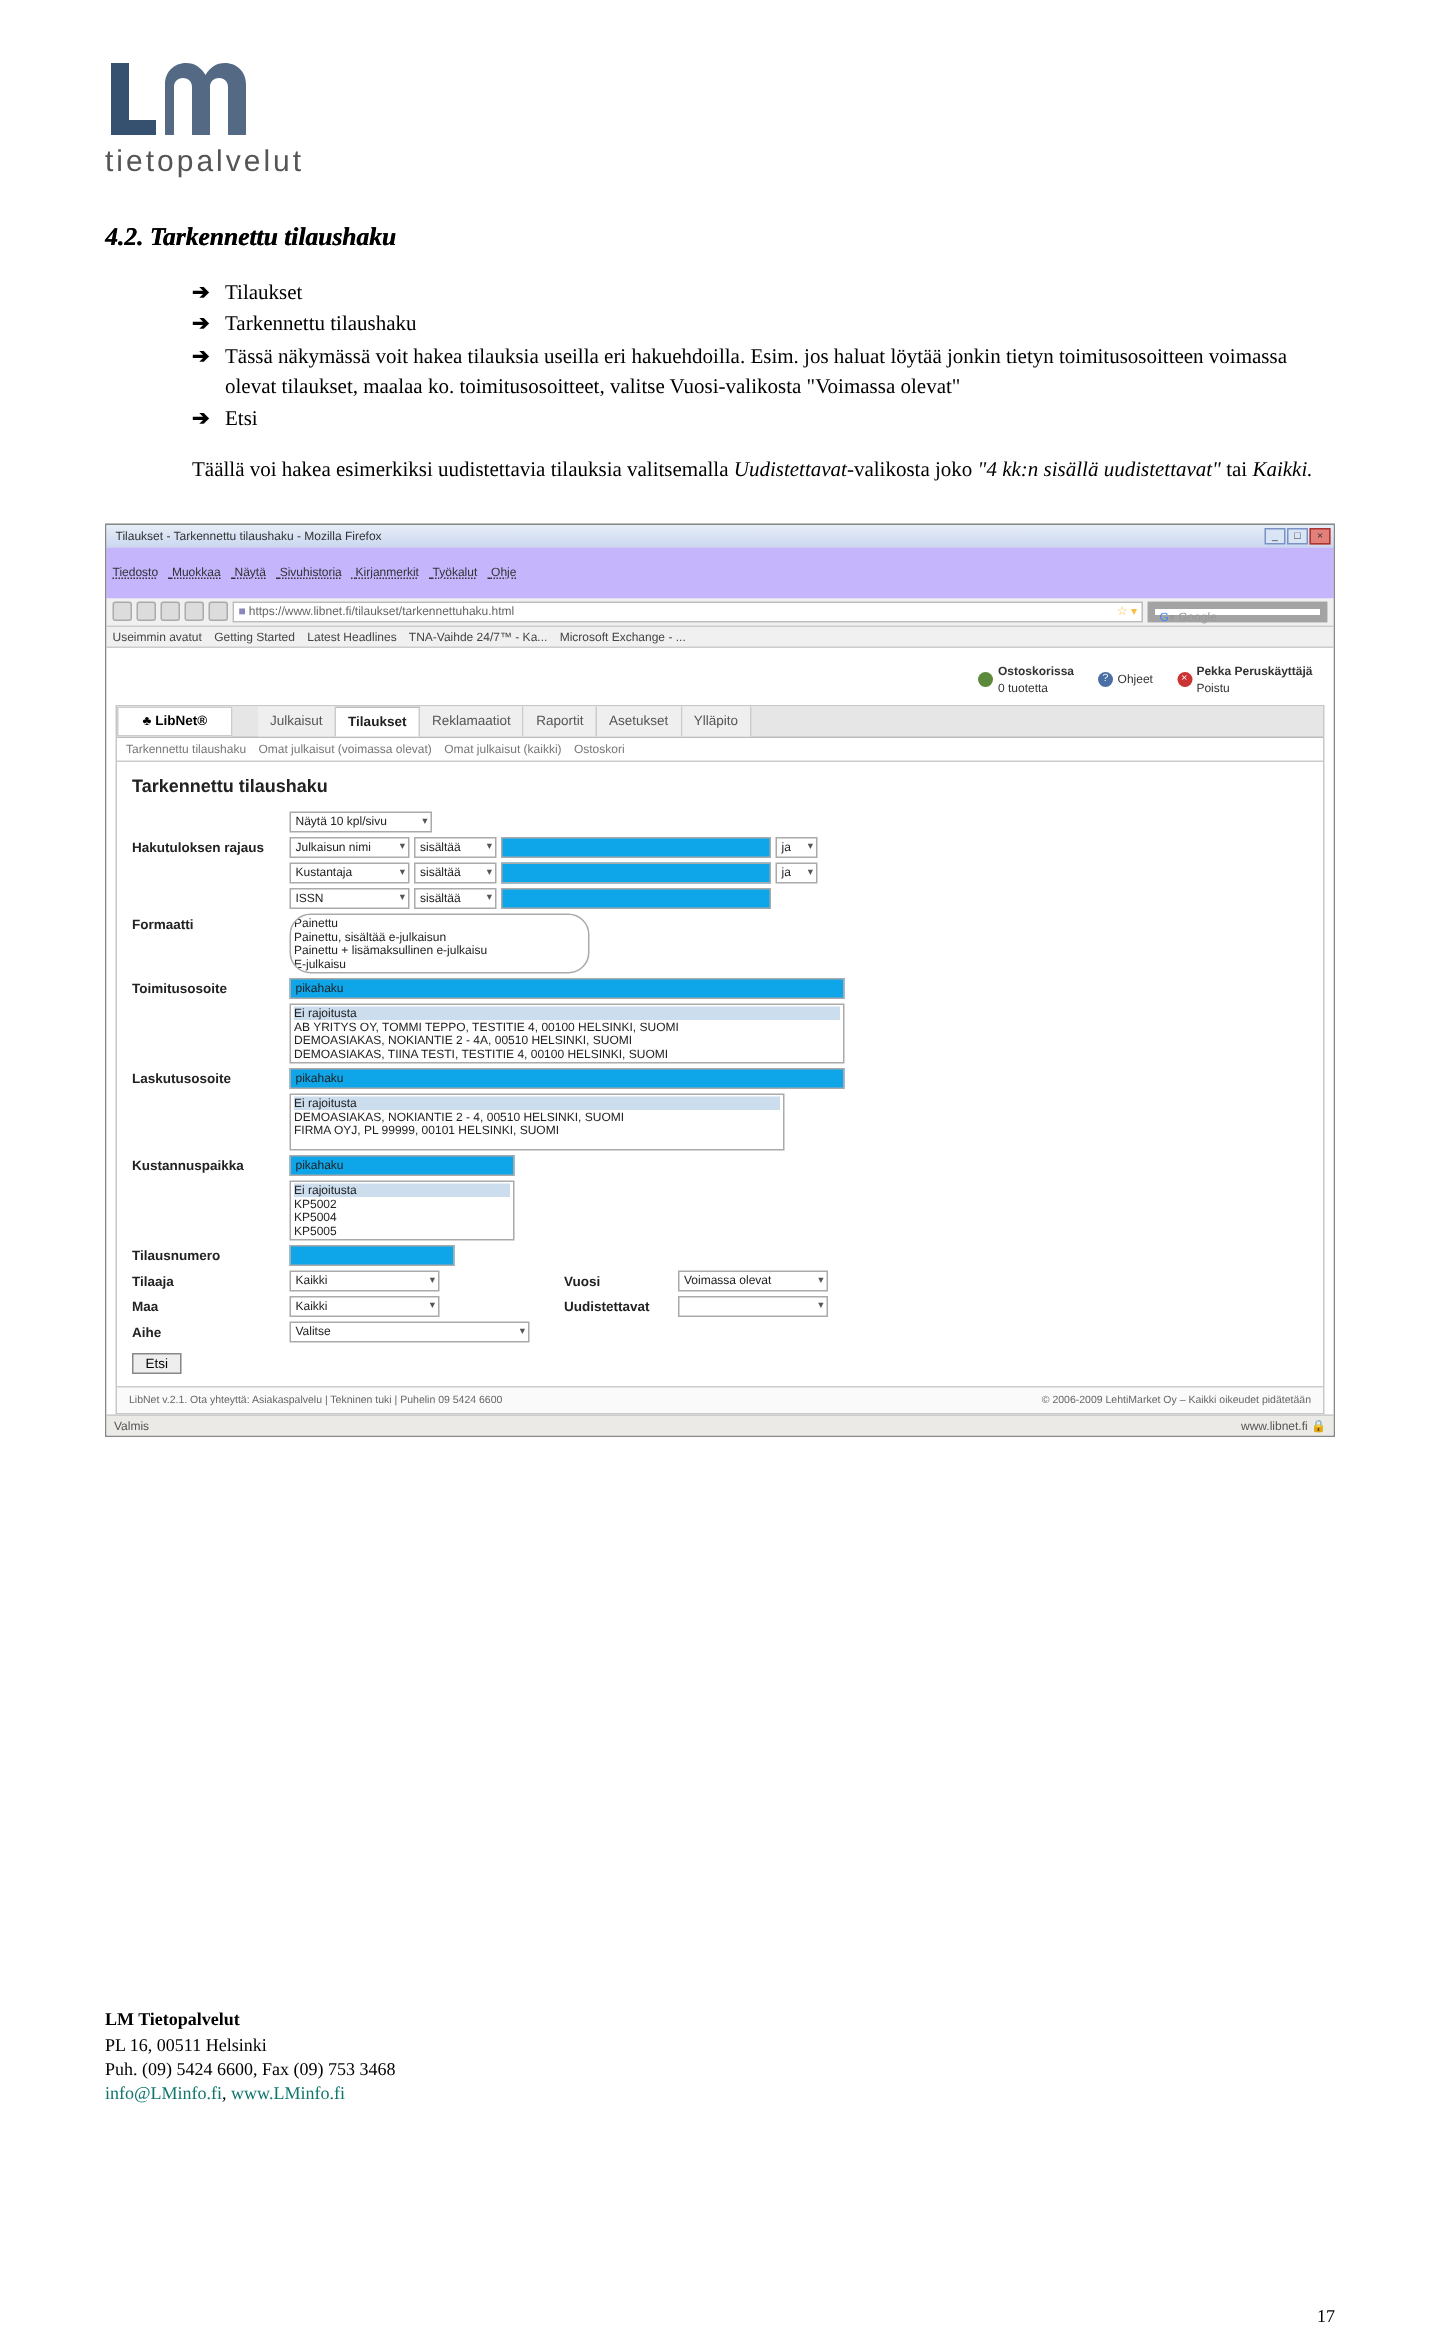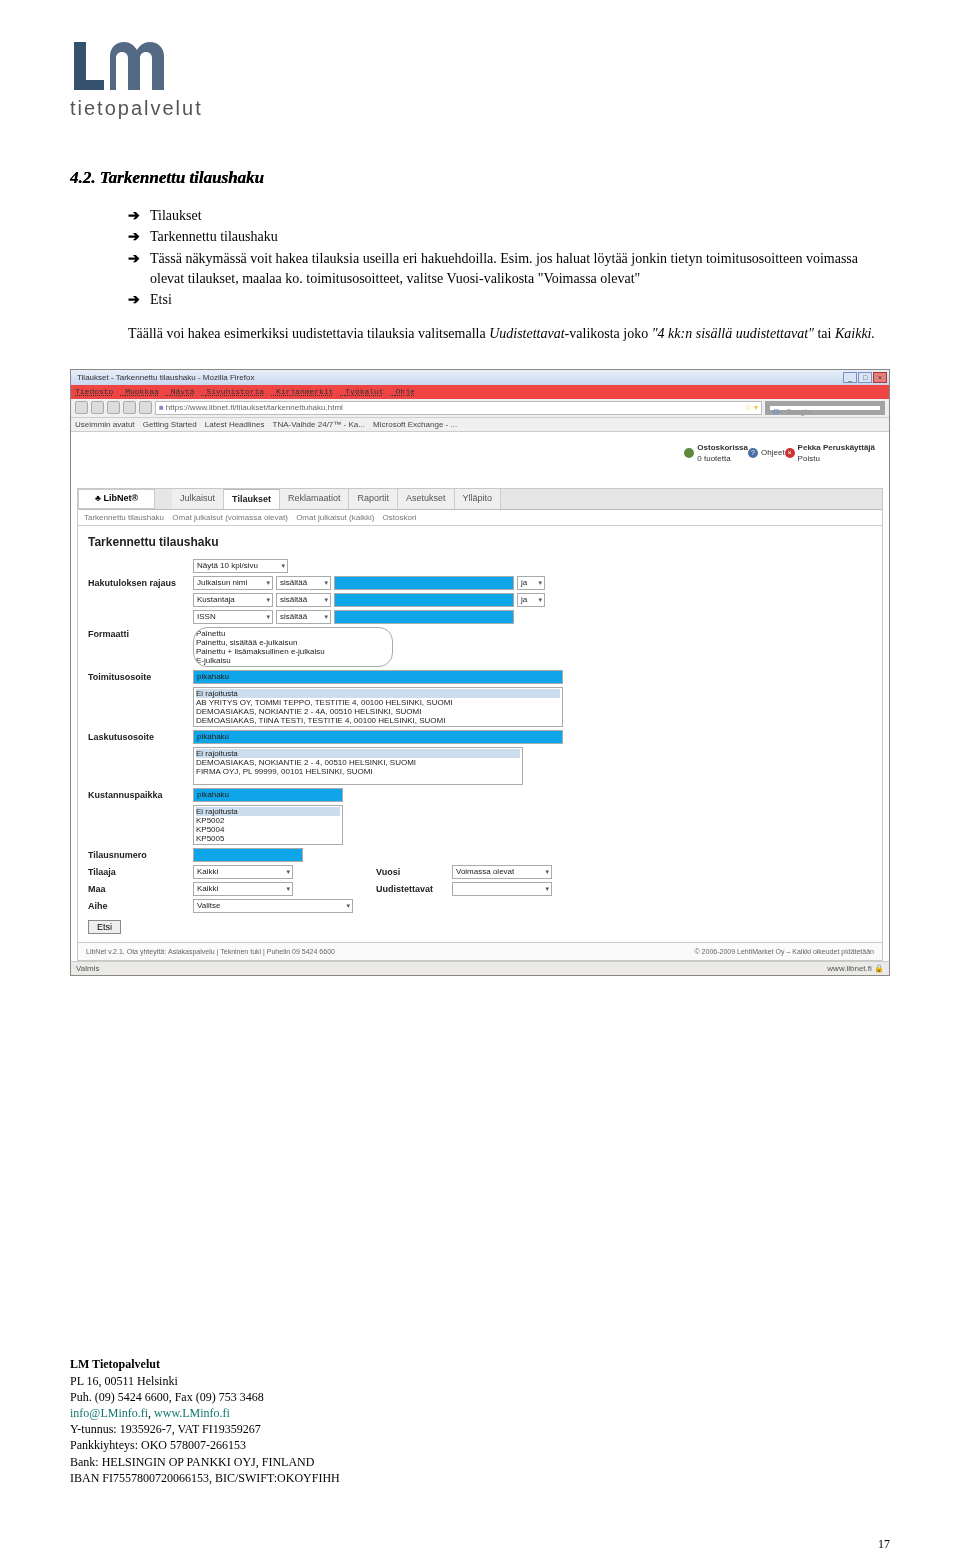--- a/index.html
+++ b/index.html
@@ -6,21 +6,21 @@
   body {
     font-family: Arial, Helvetica, sans-serif;
     background: #fff;
     color: #000;
     width: 960px;
     margin: 0 auto;
     padding: 40px 70px 30px 70px;
     font-size: 14px;
     line-height: 1.4;
   }
-  .logo-wrap { margin-bottom: 44px; }
+  .logo-wrap { margin-bottom: 24px; }
   .logo-svg { display: block; }
   .logo-text {
     font-family: "Segoe UI Light", "Helvetica Neue", Arial, sans-serif;
     font-size: 20px;
     letter-spacing: 2px;
     color: #555;
     font-weight: 300;
     margin-top: 2px;
   }
   h2.section-title {
@@ -71,26 +71,25 @@
     display: flex;
     align-items: center;
     justify-content: space-between;
     padding: 0 2px;
   }
   .titlebar .tt { color: #333; padding-left: 4px; font-size: 8px; }
   .win-btns { display: flex; gap: 1px; }
   .win-btn { width: 14px; height: 11px; background: #d9e4f5; border: 1px solid #7a93c4; font-size: 7px; line-height: 9px; text-align: center; color: #333; }
   .win-btn.close { background: #e38079; border-color: #a33; }
   .menubar {
-    background: #ef4444;
-    padding: 1px 4px;
+    background: #c4b5fd;
+    padding: 11px 4px;
     font-size: 8px;
     color: #333;
     text-decoration: underline dotted;
-    font-family: Liberation Mono, monospace;
   }
   .menubar span { margin-right: 7px; text-decoration: none; }
   .toolbar {
     background: #f0f0f0;
     padding: 2px 4px;
     display: flex;
     align-items: center;
     gap: 3px;
     border-bottom: 1px solid #ccc;
   }
@@ -127,23 +126,24 @@
   }
   .bookmarkbar span { margin-right: 6px; }
   .page-area {
     background: #fff;
     padding: 8px 4px 0 4px;
     min-height: 420px;
   }
   .top-status {
     display: flex;
     justify-content: flex-end;
+    gap: 16px;
     font-size: 8px;
     color: #333;
-    padding: 2px 10px 24px 0;
+    padding: 2px 10px 6px 0;
     align-items: center;
   }
   .top-status .grp { display: flex; align-items: center; gap: 3px; }
   .icon-circle { width: 10px; height: 10px; border-radius: 50%; display: inline-block; }
   .ic-green { background: #5b8a3a; }
   .ic-blue { background: #4a6fa5; color: #fff; font-size: 7px; line-height: 10px; text-align: center; }
   .ic-red { background: #c33; color:#fff; font-size:7px; line-height:10px; text-align:center;}
   .app-chrome {
     border: 1px solid #c8c8c8;
     margin: 0 2px;
@@ -524,20 +524,14 @@
 <div class="page-footer">
   <div class="col">
     <div><b>LM Tietopalvelut</b></div>
     <div>PL 16, 00511 Helsinki</div>
     <div>Puh. (09) 5424 6600, Fax (09) 753 3468</div>
     <div>
       <a class="link-blue">info@LMinfo.fi</a>, 
       <a class="link-blue">www.LMinfo.fi</a>
     </div>
   </div>
-  <div class="col" style="text-align:left;">
-    <div>Y-tunnus: 1935926-7, VAT FI19359267</div>
-    <div>Pankkiyhteys: OKO 578007-266153</div>
-    <div>Bank: HELSINGIN OP PANKKI OYJ, FINLAND</div>
-    <div>IBAN FI7557800720066153, BIC/SWIFT:OKOYFIHH</div>
-  </div>
 </div>
 <div class="page-number">17</div>
 
 </body></html>

